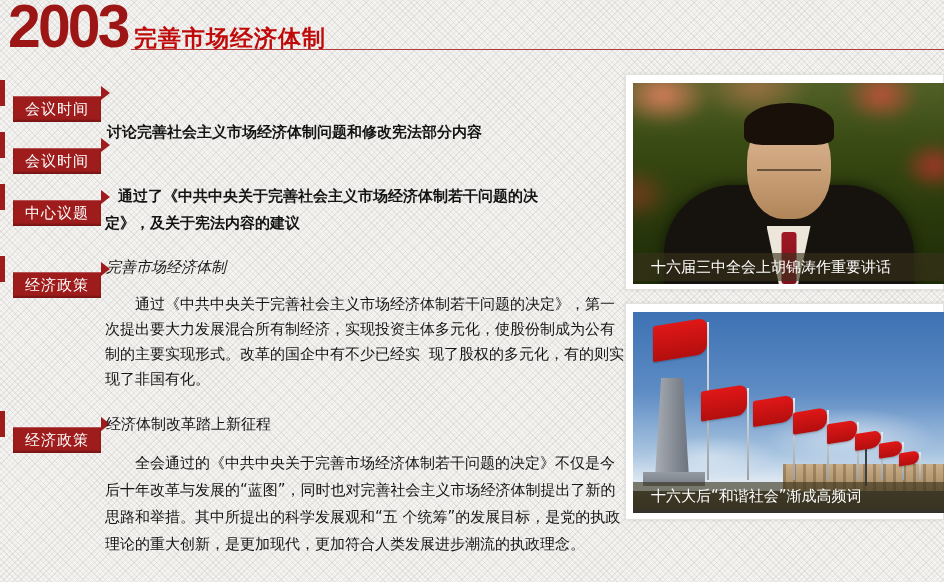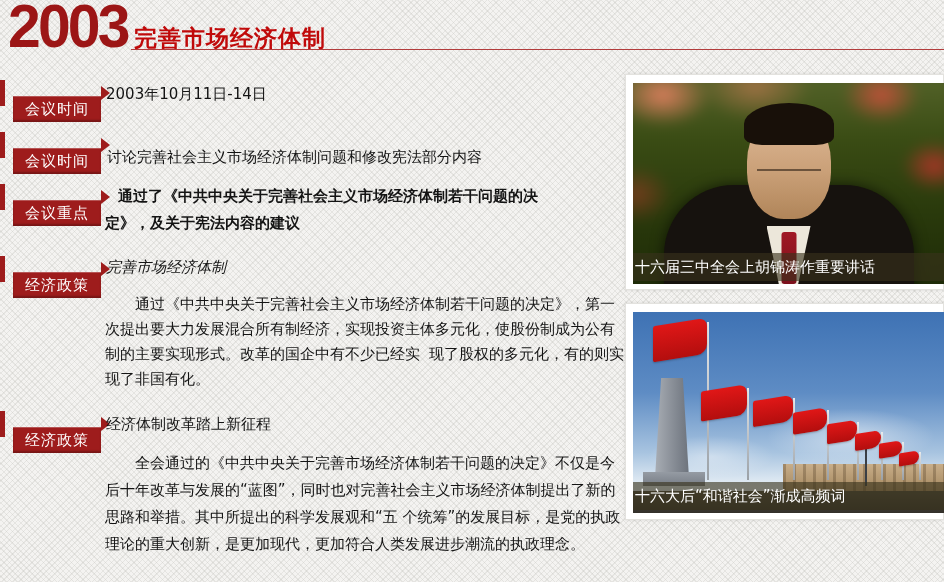--- a/index.html
+++ b/index.html
@@ -29,36 +29,36 @@
                background:var(--badge-red,#9e1c1c);color:#fff;
                font-size:15px;line-height:26px;text-align:center;letter-spacing:1px;
                box-shadow:inset 0 1px 0 rgba(255,255,255,.25), inset 0 -2px 2px rgba(0,0,0,.25);margin-top:16px;}
   .badge .arrow{position:absolute;left:101px;top:6px;width:0;height:0;
                 border-left:9px solid var(--badge-red,#9e1c1c);
                 border-top:7px solid transparent;border-bottom:7px solid transparent;}
 
   
   .t{position:absolute;color:#141414;font-size:15px;}
   #row1-text{left:106px;top:85px;}
-  #row2-text{left:107px;top:148px;}
+  #row2-text{left:107px;top:123px;font-weight:bold;}
   #row3-text{left:105px;top:183px;width:436px;line-height:27px;text-indent:13px;font-weight:bold;}
   #row4-head{left:106px;top:258px;font-style:italic;}
   #row4-para{left:105px;top:293px;width:524px;line-height:25px;text-indent:2em;font-family:Liberation Mono, monospace;}
   #row5-head{left:106px;top:415px;}
   #row5-para{left:105px;top:450px;width:524px;line-height:27px;text-indent:2em;}
 
   
   .card{position:absolute;left:625px;width:319px;background:#fff;
         border:1px solid #e3e2de;box-sizing:border-box;box-shadow:0 0 3px rgba(0,0,0,.12);}
   #card1{top:74px;height:216px;}
   #card2{top:303px;height:217px;}
   .photo{position:absolute;left:7px;top:8px;width:311px;height:201px;overflow:hidden;background:#222;}
   .caption{position:absolute;left:0;right:0;bottom:3px;height:28px;
            background:rgba(57,50,27,.62);color:#fff;font-size:15px;line-height:28px;
-           padding-left:2px;white-space:nowrap;overflow:hidden;}
+           padding-left:18px;white-space:nowrap;overflow:hidden;}
 
   
   .p1-bokeh{position:absolute;inset:-10px;filter:blur(6px);
     background:
       radial-gradient(70px 45px at 12% 10%, rgba(226,128,96,.95), transparent 70%),
       radial-gradient(55px 40px at 78% 10%, rgba(205,80,60,.9), transparent 70%),
       radial-gradient(45px 35px at 94% 42%, rgba(196,50,44,.8), transparent 72%),
       radial-gradient(80px 50px at 40% 6%, rgba(198,124,84,.65), transparent 70%),
       radial-gradient(50px 40px at 4% 55%, rgba(170,60,40,.55), transparent 72%),
       linear-gradient(180deg,#55642a 0%,#3a4c14 30%,#2a3a0c 62%,#1d2a07 100%);}
@@ -112,32 +112,31 @@
 
   <div class="year">2003</div>
   <div class="subtitle">完善市场经济体制</div>
   <div class="header-line"></div>
 
   <div class="badge" style="top:80px">
     <div class="stripe"></div>
     <div class="body">会议时间</div>
     <div class="arrow"></div>
   </div>
-  <div class="t" id="row1-text">2003年10月11日-14日</div>
 
   <div class="badge" style="top:132px">
     <div class="stripe"></div>
     <div class="body">会议时间</div>
     <div class="arrow"></div>
   </div>
   <div class="t" id="row2-text">讨论完善社会主义市场经济体制问题和修改宪法部分内容</div>
 
   <div class="badge" style="top:184px">
     <div class="stripe"></div>
-    <div class="body">会议重点</div>
+    <div class="body">中心议题</div>
     <div class="arrow"></div>
   </div>
   <div class="t" id="row3-text">通过了《中共中央关于完善社会主义市场经济体制若干问题的决定》，及关于宪法内容的建议</div>
 
   <div class="badge" style="top:256px">
     <div class="stripe"></div>
     <div class="body">经济政策</div>
     <div class="arrow"></div>
   </div>
   <div class="t" id="row4-head">完善市场经济体制</div>

